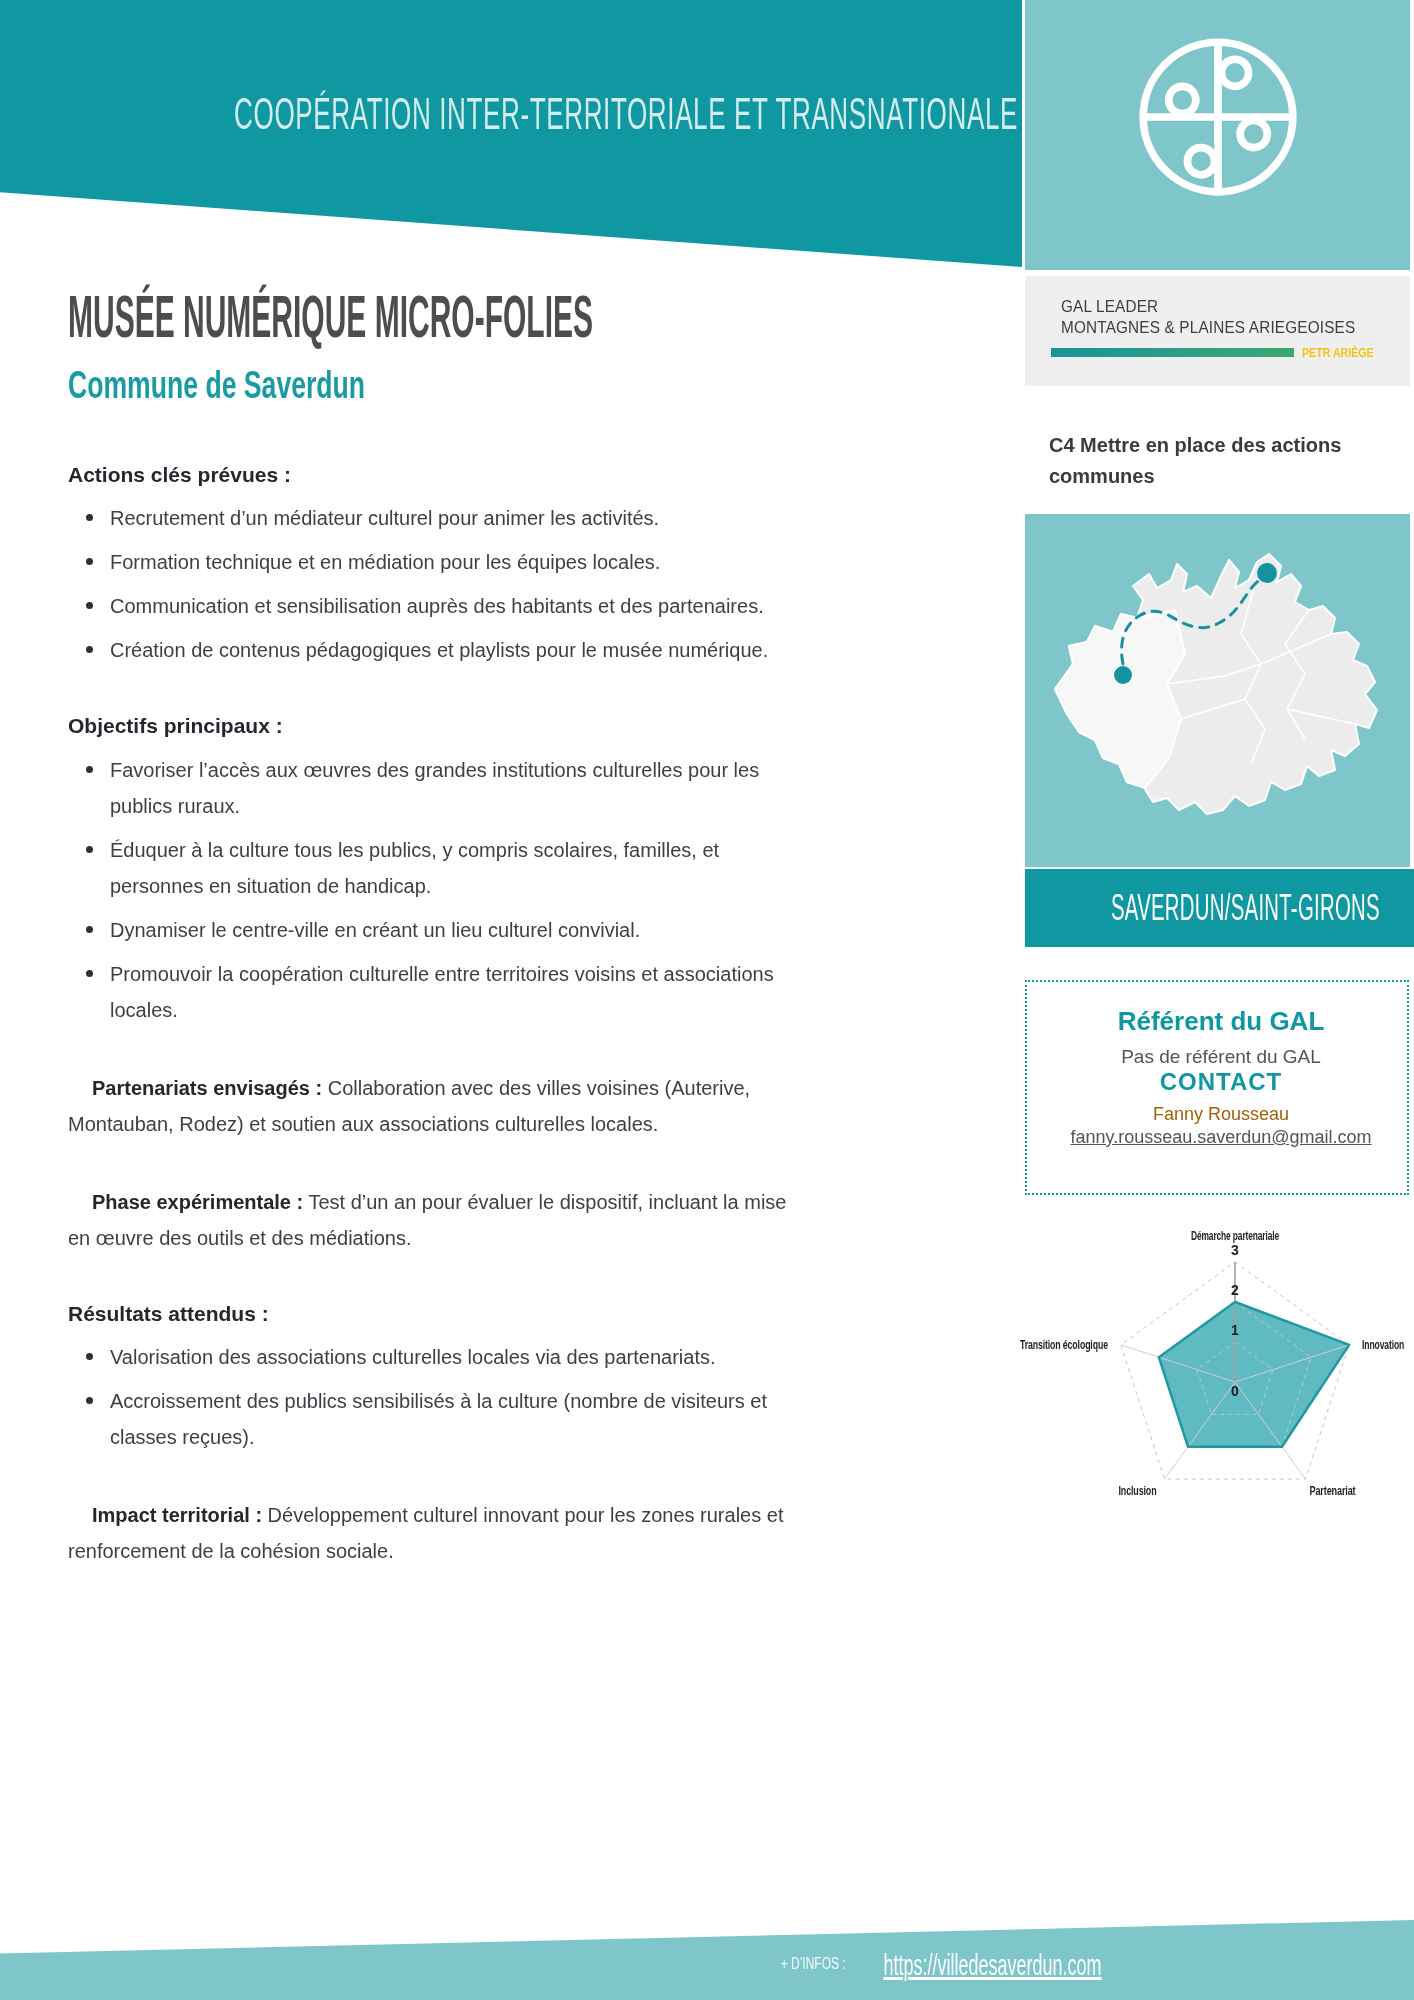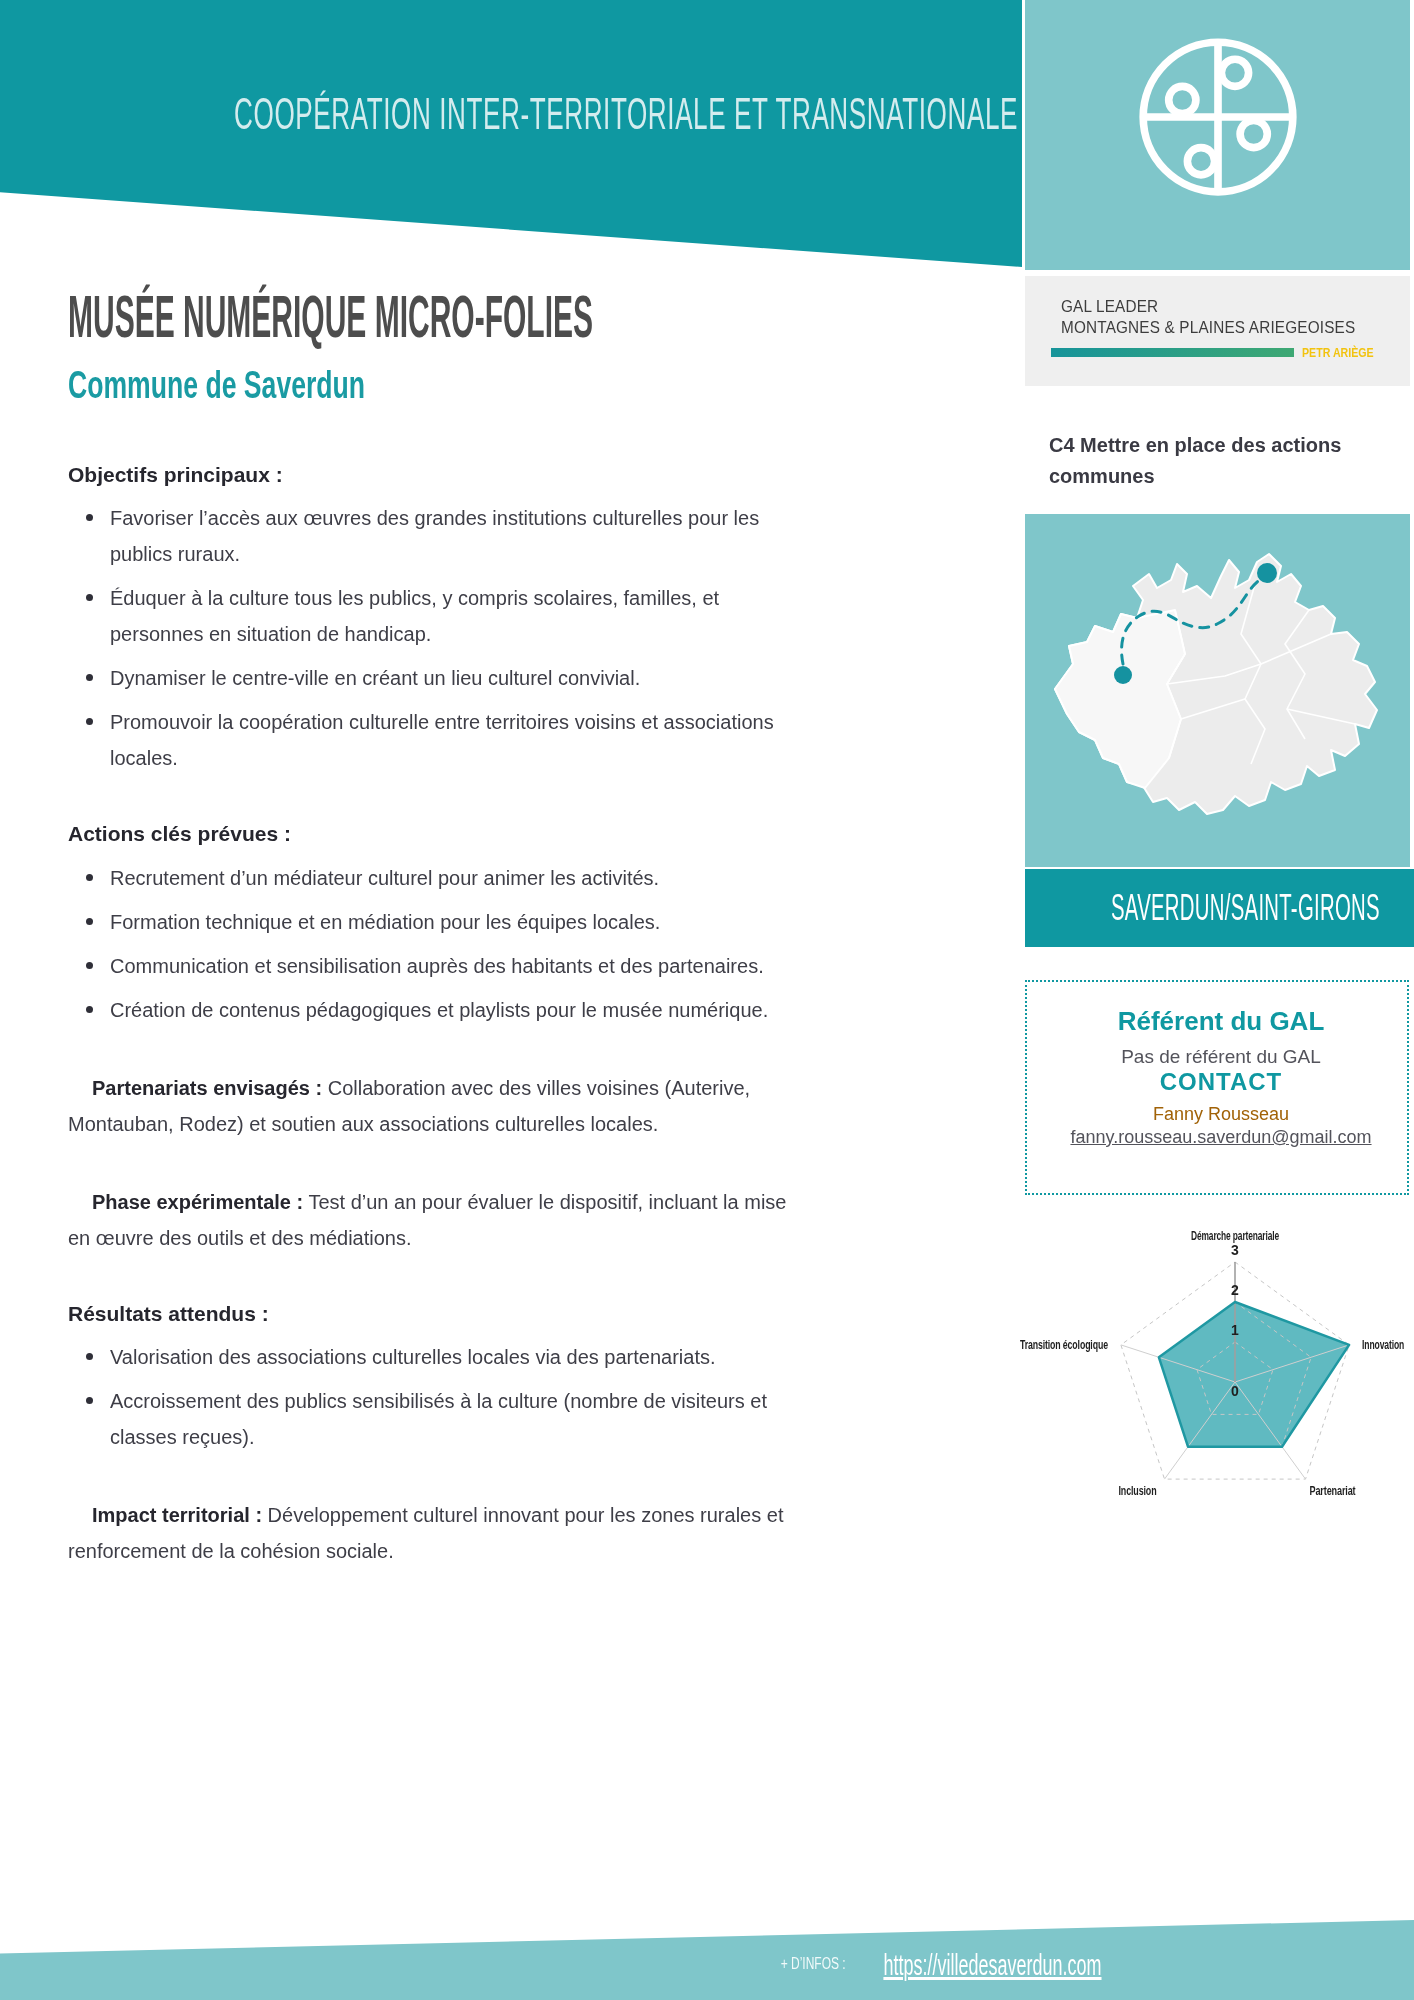--- a/index.html
+++ b/index.html
@@ -202,40 +202,40 @@
         <text x="147.5" y="283.1" text-anchor="middle" textLength="38" lengthAdjust="spacingAndGlyphs" class="radar-label">Inclusion</text>
         <text x="117.9" y="136.9" text-anchor="end" textLength="88" lengthAdjust="spacingAndGlyphs" class="radar-label">Transition écologique</text>
       </svg>
   </div>
 
   <div class="left-col">
     <h1 class="page-title">MUSÉE NUMÉRIQUE MICRO-FOLIES</h1>
     <h2 class="page-subtitle">Commune de Saverdun</h2>
 
     <div class="section">
+      <div class="section-heading">Actions clés prévues :</div>
+      <ul class="bullet-list">
+        <li>Recrutement d’un médiateur culturel pour animer les activités.</li>
+        <li>Formation technique et en médiation pour les équipes locales.</li>
+        <li>Communication et sensibilisation auprès des habitants et des partenaires.</li>
+        <li>Création de contenus pédagogiques et playlists pour le musée numérique.</li>
+      </ul>
+    </div>
+
+    <div class="section">
       <div class="section-heading">Objectifs principaux :</div>
       <ul class="bullet-list">
         <li>Favoriser l’accès aux œuvres des grandes institutions culturelles pour les publics ruraux.</li>
         <li>Éduquer à la culture tous les publics, y compris scolaires, familles, et personnes en situation de handicap.</li>
         <li>Dynamiser le centre-ville en créant un lieu culturel convivial.</li>
         <li>Promouvoir la coopération culturelle entre territoires voisins et associations locales.</li>
       </ul>
     </div>
 
     <div class="section">
-      <div class="section-heading">Actions clés prévues :</div>
-      <ul class="bullet-list">
-        <li>Recrutement d’un médiateur culturel pour animer les activités.</li>
-        <li>Formation technique et en médiation pour les équipes locales.</li>
-        <li>Communication et sensibilisation auprès des habitants et des partenaires.</li>
-        <li>Création de contenus pédagogiques et playlists pour le musée numérique.</li>
-      </ul>
-    </div>
-
-    <div class="section">
       <p><strong>Partenariats envisagés :</strong>
          <span>Collaboration avec des villes voisines (Auterive, Montauban, Rodez) et soutien aux associations culturelles locales.</span></p>
     </div>
 
     <div class="section">
       <p><strong>Phase expérimentale :</strong>
          <span>Test d’un an pour évaluer le dispositif, incluant la mise en œuvre des outils et des médiations.</span></p>
     </div>
 
     <div class="section">

